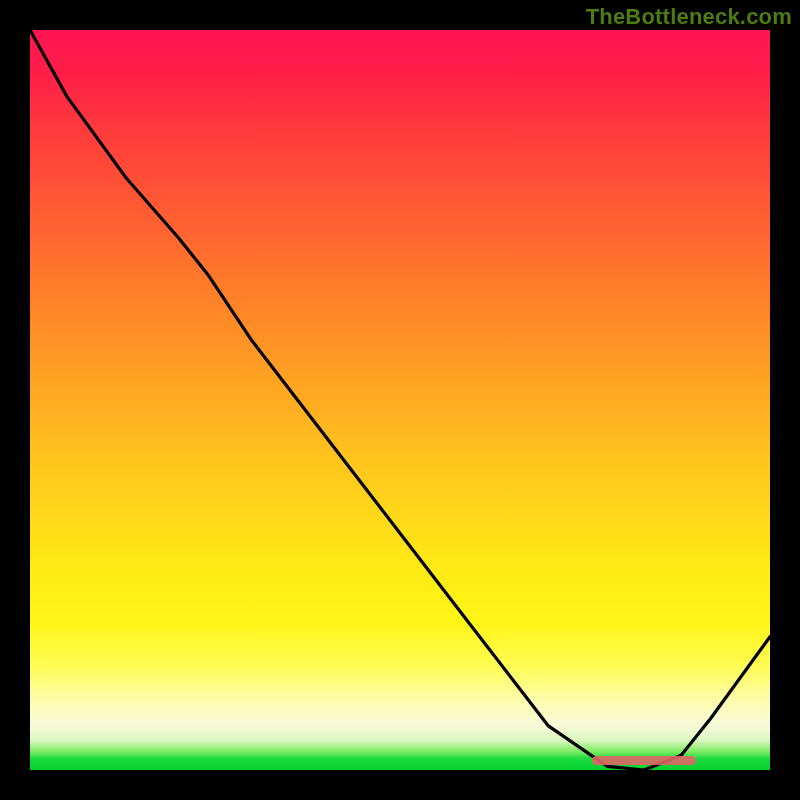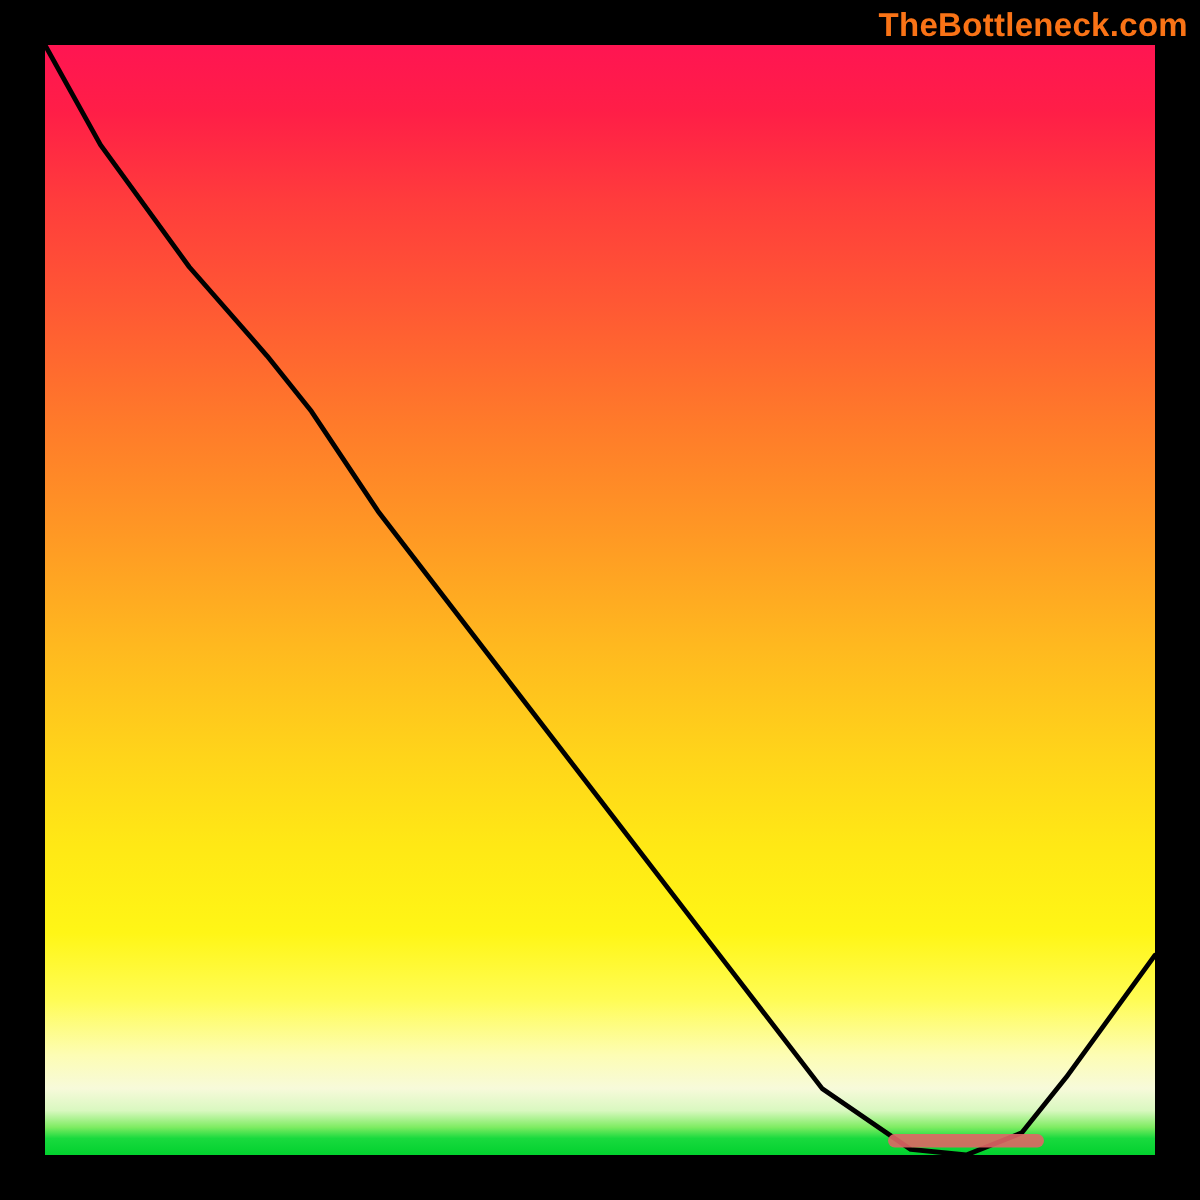--- a/index.html
+++ b/index.html
@@ -14,21 +14,21 @@
   .frame {
     position: relative;
     width: 800px;
     height: 800px;
     background: #000;
   }
   .watermark {
     position: absolute;
     top: 4px;
     right: 8px;
-    color: #f97316;
+    color: #4d7c0f;
     font-size: 22px;
     font-weight: 600;
     letter-spacing: 0.2px;
     z-index: 30;
     user-select: none;
   }
   .plot-area {
     position: absolute;
     left: 30px;
     top: 30px;

